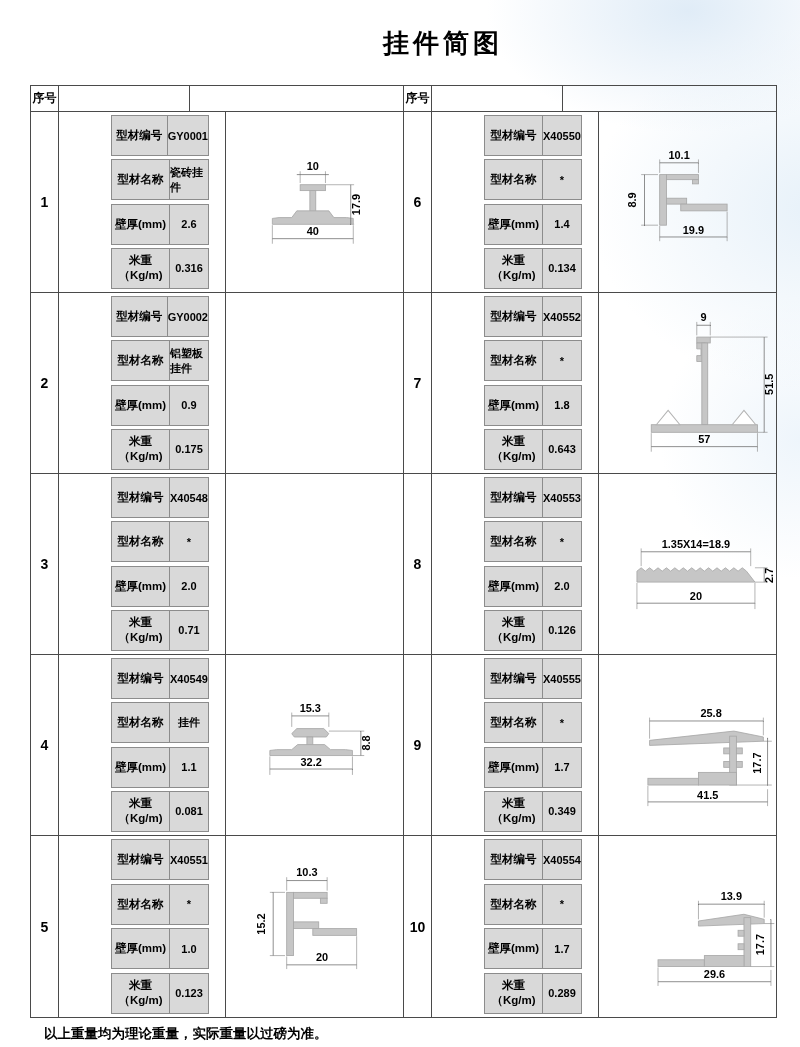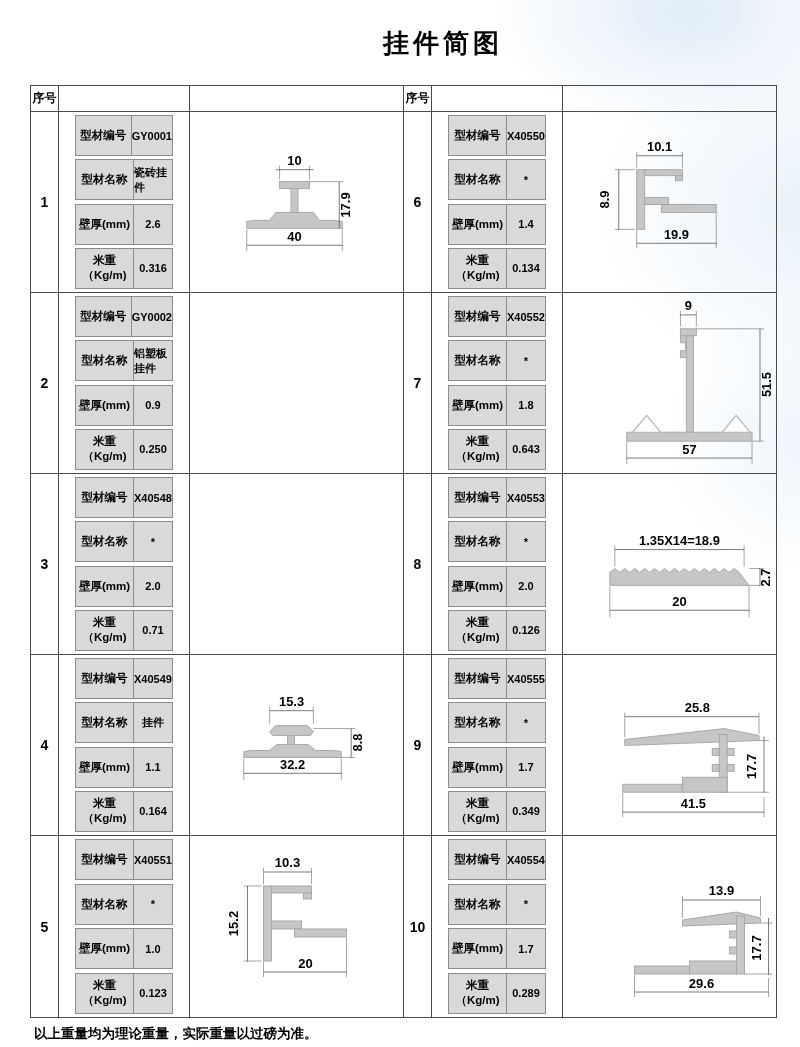--- a/index.html
+++ b/index.html
@@ -19,35 +19,35 @@
   .hd{height:26px;display:flex;border-bottom:1px solid #4a4a4a;box-sizing:border-box;}
   .hd .c1{width:28px;border-right:1px solid #4a4a4a;display:flex;align-items:center;
     justify-content:center;font-size:12px;box-sizing:border-box;}
   .hd .c2{width:131px;border-right:1px solid #4a4a4a;box-sizing:border-box;}
   .hd .c3{flex:1;}
   .item{height:181px;display:flex;border-bottom:1px solid #4a4a4a;box-sizing:border-box;}
   .item.last{border-bottom:none;}
   .ser{width:28px;border-right:1px solid #4a4a4a;display:flex;align-items:center;
     justify-content:center;font-size:14px;box-sizing:border-box;}
   .mini{width:131px;border-right:1px solid #4a4a4a;display:flex;flex-direction:column;
-    justify-content:space-between;padding:3px 16px;box-sizing:border-box;}
+    justify-content:space-between;padding:3px 16px;box-sizing:border-box;margin-left:36px;}
   .mrow{height:41px;display:flex;}
   .ml{width:59px;background:#d9d9d9;border:1px solid #8c8c8c;display:flex;align-items:center;
     justify-content:center;font-size:11.5px;box-sizing:border-box;text-align:center;}
   .mv{flex:1;background:#d9d9d9;border:1px solid #8c8c8c;border-left:none;display:flex;
     align-items:center;justify-content:center;font-size:11px;box-sizing:border-box;}
   .draw{flex:1;position:relative;}
   .draw svg{position:absolute;left:0;top:0;width:100%;height:100%;}
   .profile{fill:#c6c6c6;stroke:#a8a8a8;stroke-width:1;}
   .outline{fill:#ffffff;stroke:#b4b4b4;stroke-width:1.2;}
   .dim{stroke:#6b6b6b;stroke-width:0.9;fill:none;}
   .ext{stroke:#8f8f8f;stroke-width:0.8;fill:none;}
   .dtext{font-size:13px;fill:#000;font-family:"Liberation Sans",sans-serif;}
   .mid{text-anchor:middle;}
-  .foot{position:absolute;left:34px;top:1025px;font-size:13.5px;font-weight:bold;}
+  .foot{position:absolute;left:44px;top:1025px;font-size:13.5px;font-weight:bold;}
 </style>
 </head>
 <body>
 
 <svg width="0" height="0" style="position:absolute">
   <defs>
     <marker id="tk" markerWidth="8" markerHeight="8" refX="0" refY="0" orient="auto" markerUnits="userSpaceOnUse">
       <path d="M-3,3 L3,-3" stroke="#444" stroke-width="1"></path>
     </marker>
   </defs>
@@ -111,21 +111,21 @@
           <div class="mrow">
               <div class="ml">型材名称</div>
               <div class="mv">铝塑板挂件</div>
             </div>
           <div class="mrow">
               <div class="ml">壁厚(mm)</div>
               <div class="mv">0.9</div>
             </div>
           <div class="mrow">
               <div class="ml">米重（Kg/m)</div>
-              <div class="mv">0.250</div>
+              <div class="mv">0.175</div>
             </div>
         </div>
       </div>
 
       <div class="item">
         <div class="ser">3</div>
         <div class="mini">
           <div class="mrow">
               <div class="ml">型材编号</div>
               <div class="mv">X40548</div>
@@ -155,21 +155,21 @@
           <div class="mrow">
               <div class="ml">型材名称</div>
               <div class="mv">挂件</div>
             </div>
           <div class="mrow">
               <div class="ml">壁厚(mm)</div>
               <div class="mv">1.1</div>
             </div>
           <div class="mrow">
               <div class="ml">米重（Kg/m)</div>
-              <div class="mv">0.164</div>
+              <div class="mv">0.081</div>
             </div>
         </div>
         <div class="draw">
           <svg viewBox="0 0 210 181">
             <path class="profile" d="M78,77 l6,-6 h32 l6,6 l-3,4 h-38 z"></path>
             <rect class="profile" x="96" y="81" width="7" height="14"></rect>
             <path class="profile" d="M52,103 v-6 l8,-1 h18 l7,-6 h32 l7,6 h18 l8,1 v6 z"></path>
             <path class="ext" d="M78,69 V52 M122,69 V52 M122,74 H164 M150,103 H164 M52,104 V126 M150,104 V126"></path>
             <path class="dim" d="M78,56 H122" marker-start="url(#tk)" marker-end="url(#tk)"></path>
             <path class="dim" d="M160,74 V103" marker-start="url(#tk)" marker-end="url(#tk)"></path>

